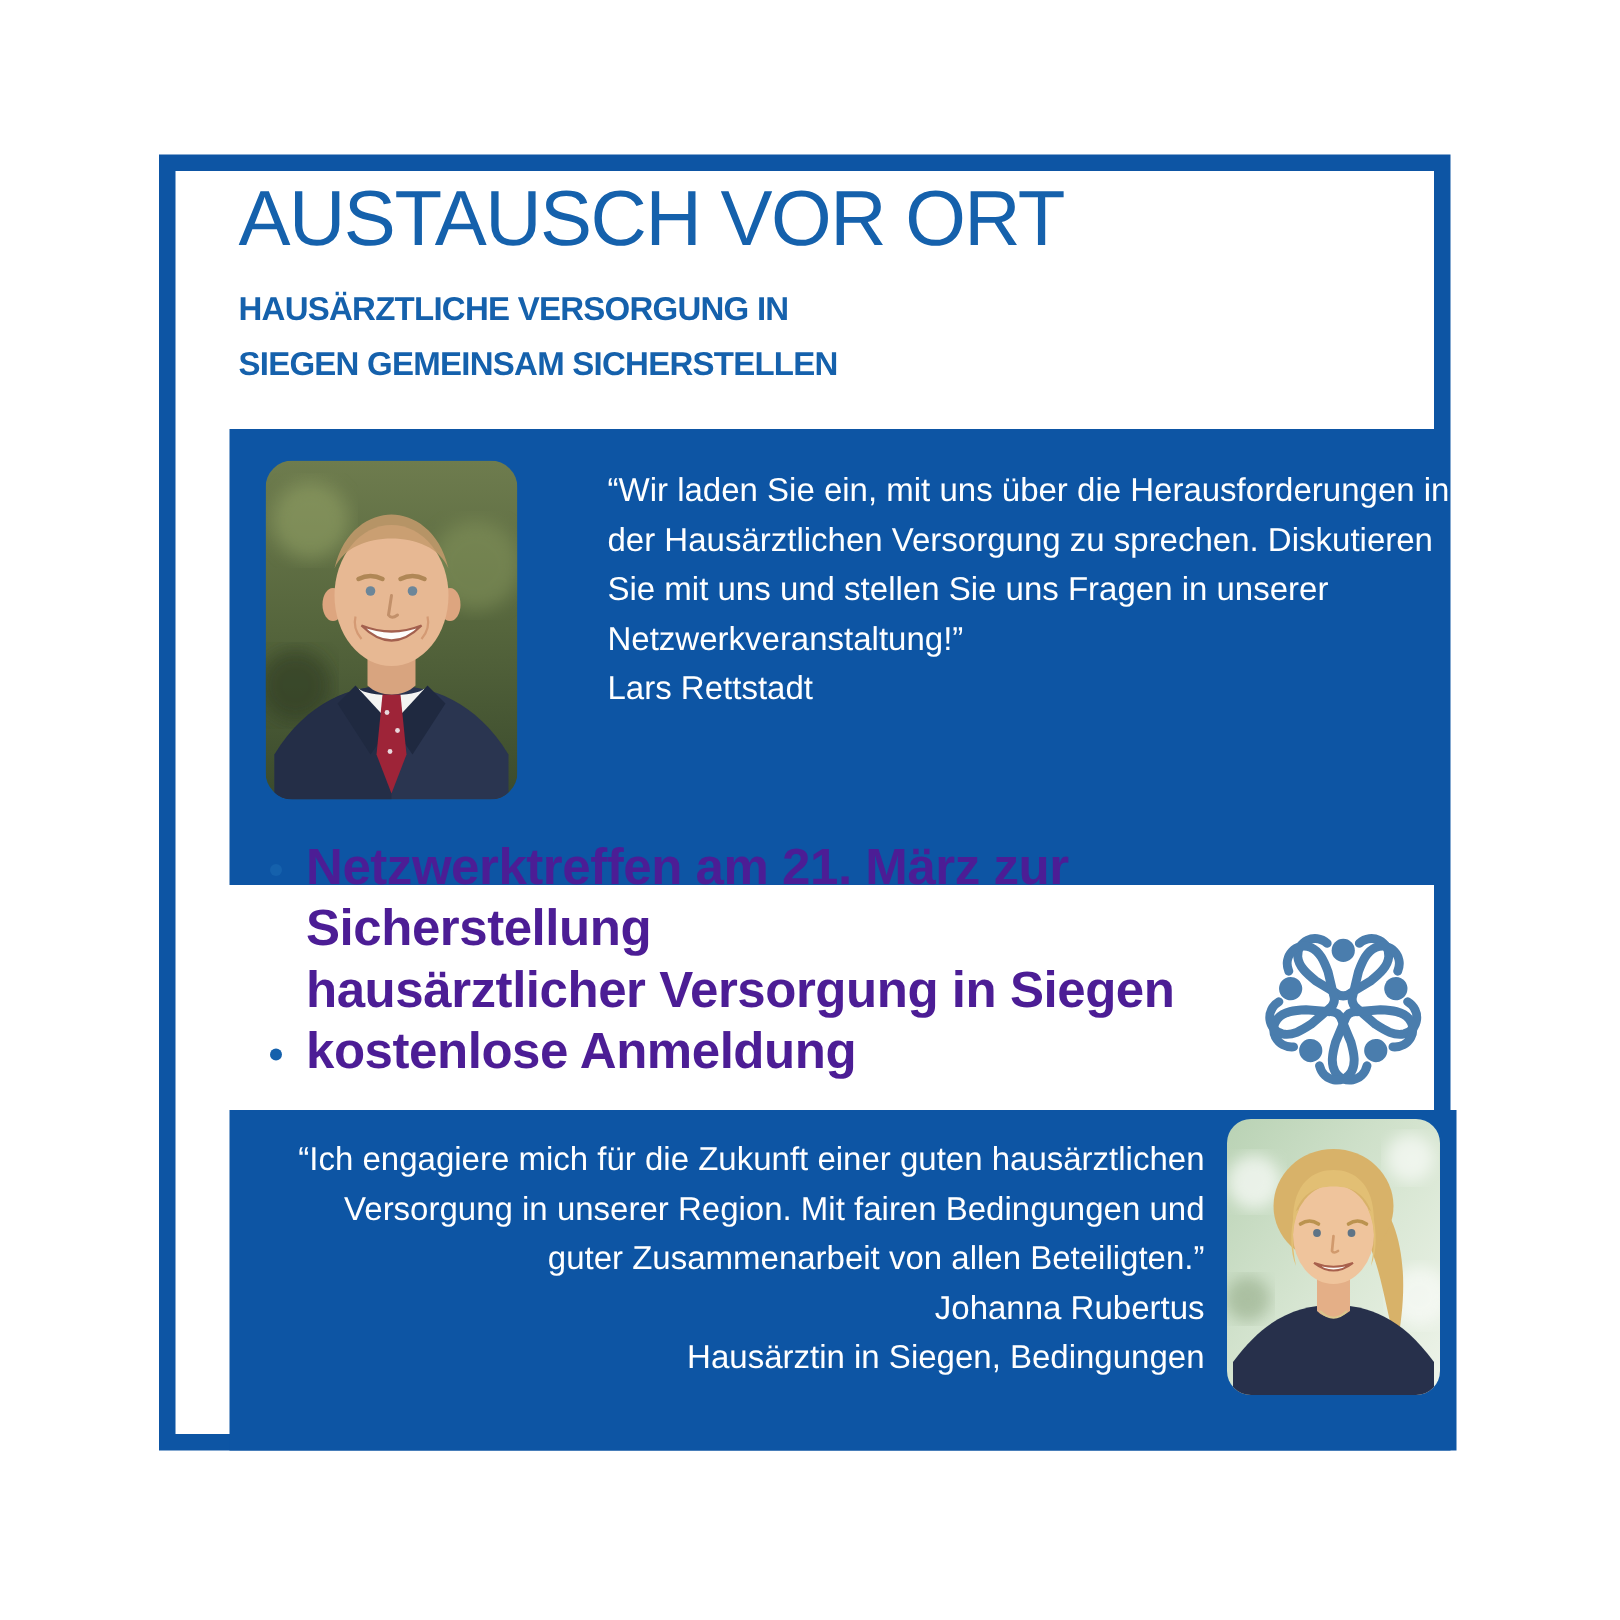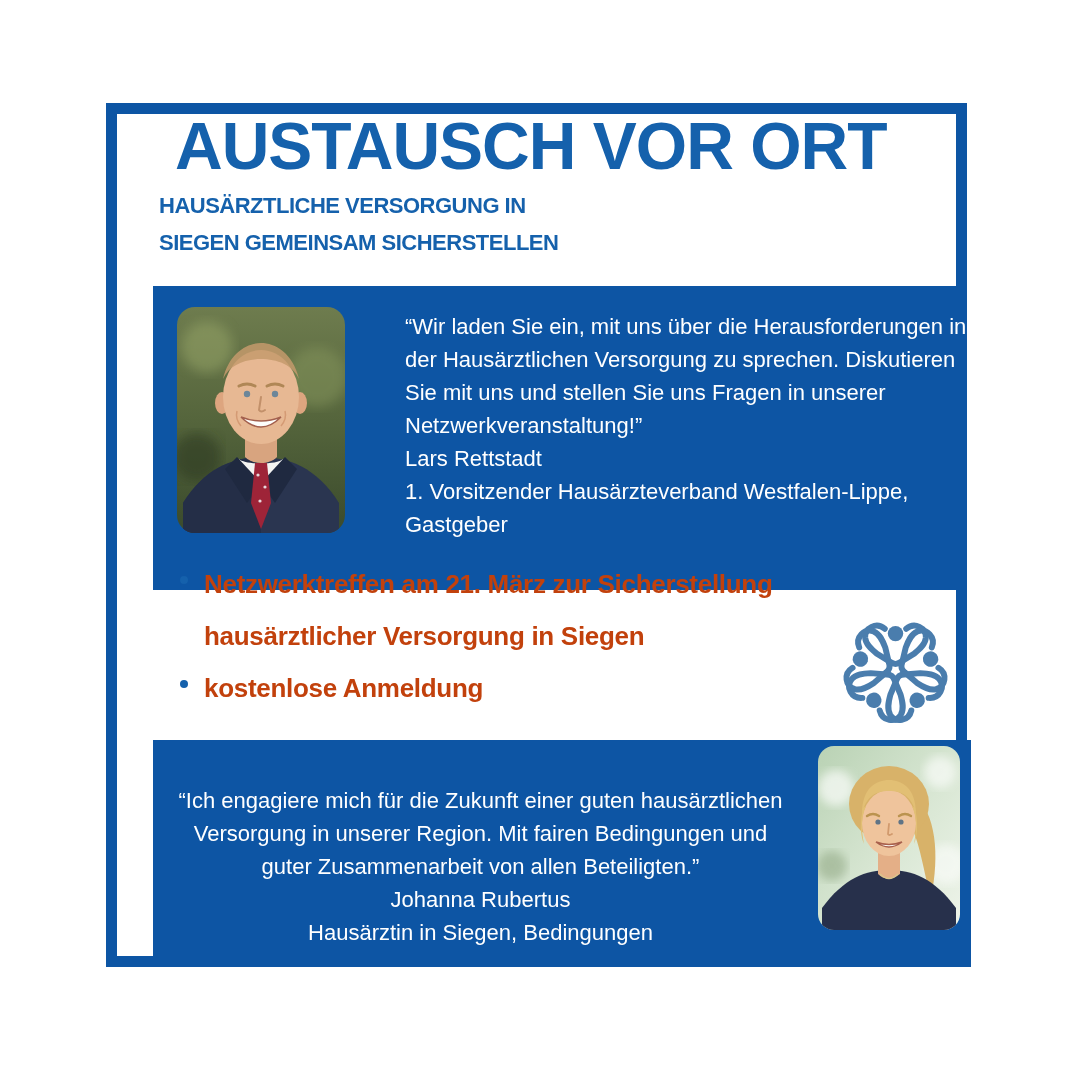--- a/index.html
+++ b/index.html
@@ -5,39 +5,39 @@
   html,body{margin:0;padding:0;background:#ffffff;}
   .canvas{
     position:relative;width:1080px;height:1080px;background:#ffffff;
     font-family:"Liberation Sans",sans-serif;overflow:hidden;margin:0 auto;
   }
   .frame{
     position:absolute;left:106px;top:103px;width:861px;height:864px;
     box-sizing:border-box;border:11px solid #0d55a4;background:transparent;
   }
   .title-block{position:absolute;left:159px;top:114px;color:#1561ac;}
-  .main-title{font-size:66px;font-weight:bold;line-height:64px;letter-spacing:-1px;white-space:pre;margin-left:16px;}
+  .main-title{font-size:52px;font-weight:normal;line-height:64px;letter-spacing:-1px;white-space:pre;}
   .sub-title{font-size:22px;font-weight:bold;line-height:37px;margin-top:9px;white-space:pre-line;letter-spacing:-0.5px;}
   .quote-box{position:absolute;background:#0d55a4;}
   .quote-box.top{left:153px;top:286px;width:809px;height:304px;}
   .quote-box.bottom{left:153px;top:740px;width:818px;height:227px;}
   .portrait{position:absolute;overflow:hidden;display:block;}
   .portrait.lars{left:24px;top:21px;width:168px;height:226px;border-radius:18px;}
   .portrait.johanna{right:11px;top:6px;width:142px;height:184px;border-radius:16px;}
   .portrait svg{display:block;width:100%;height:100%;}
   .quote-text-block{position:absolute;color:#ffffff;font-size:22px;line-height:33px;}
   .quote-box.top .quote-text-block{left:252px;top:24px;width:595px;text-align:left;}
-  .quote-box.bottom .quote-text-block{right:168px;top:44px;width:645px;text-align:center;}
+  .quote-box.bottom .quote-text-block{right:168px;top:16px;width:645px;text-align:right;}
   .q-text{white-space:pre-line;}
   .q-name{font-weight:normal;}
   .q-role{white-space:pre-line;}
   .bullet-list{position:absolute;left:177px;top:558px;width:680px;list-style:none;margin:0;padding:0;}
   .bullet-list li{
-    position:relative;padding-left:27px;color:#c2410c;font-weight:bold;
-    font-size:26px;line-height:52px;white-space:pre-line;letter-spacing:-0.3px;
+    position:relative;padding-left:27px;color:#4c1d95;font-weight:bold;
+    font-size:34px;line-height:41px;white-space:pre-line;letter-spacing:-0.3px;
   }
   .bullet-list li::before{
     content:"";position:absolute;left:3px;top:18px;width:8px;height:8px;
     border-radius:50%;background:#1561ac;
   }
   .logo{position:absolute;left:836px;top:611px;width:119px;height:119px;}
   .logo svg{display:block;width:100%;height:100%;}
 </style>
 </head>
 <body>
@@ -92,22 +92,20 @@
         <path d="M60,104 Q58,112 64,119" stroke="#d49a74" stroke-width="1.5" fill="none"></path>
         <path d="M108,104 Q110,112 104,119" stroke="#d49a74" stroke-width="1.5" fill="none"></path>
       </svg>
     </span>
     <div class="quote-text-block">
       <div class="q-text">“Wir laden Sie ein, mit uns über die Herausforderungen in
 der Hausärztlichen Versorgung zu sprechen. Diskutieren
 Sie mit uns und stellen Sie uns Fragen in unserer
 Netzwerkveranstaltung!”</div>
       <div class="q-name">Lars Rettstadt</div>
-      <div class="q-role">1. Vorsitzender Hausärzteverband Westfalen-Lippe,
-Gastgeber</div>
     </div>
   </div>
 
   <ul class="bullet-list">
     <li>Netzwerktreffen am 21. März zur Sicherstellung
 hausärztlicher Versorgung in Siegen</li>
     <li>kostenlose Anmeldung</li>
   </ul>
 
   <div class="logo">

